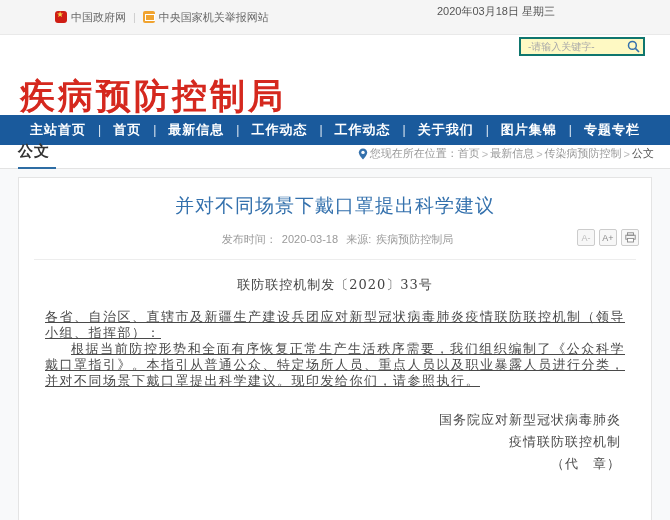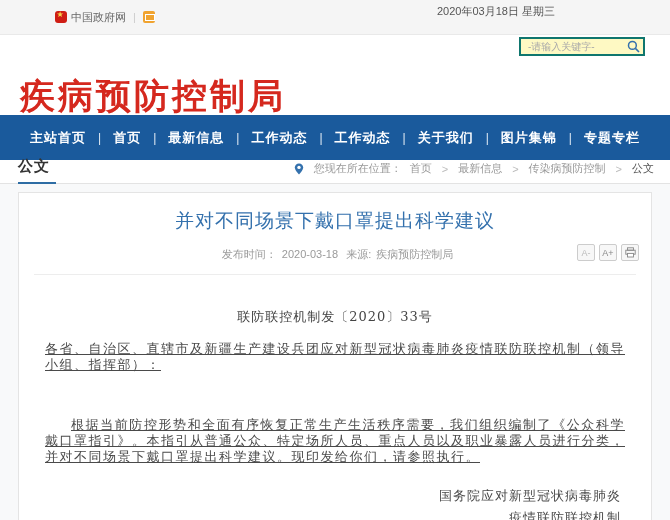--- a/index.html
+++ b/index.html
@@ -38,40 +38,40 @@
   .search-box input {
     flex:1; border:none; outline:none; font-size:10px; color:#666;
     padding:0 4px 0 7px; width:100px; background:transparent;
     font-family:"Liberation Sans","DejaVu Sans",sans-serif;
   }
   .search-box input::placeholder { color:#aaa; }
   .search-btn { border:none; background:transparent; cursor:pointer; padding:0 3px 0 0; display:flex; align-items:center; }
 
   
   .mainnav {
-    height:45px; background:#1a5a9c; display:flex; align-items:center;
+    height:30px; background:#1a5a9c; display:flex; align-items:center;
     justify-content:space-evenly; padding:0 18px;
   }
   .mainnav a {
     color:#fff; font-size:13px; font-weight:bold; text-decoration:none;
     letter-spacing:1px; cursor:pointer; white-space:nowrap;
   }
   .mainnav .nav-sep { color:#dfe9f3; font-size:12px; font-weight:normal; }
 
   
   .subheader {
     height:24px; background:#ffffff; border-bottom:1px solid #e3e3e3;
     display:flex; justify-content:space-between; align-items:flex-end;
     padding:0 16px 0 18px;
   }
   .section-title {
     font-size:15px; font-weight:bold; color:#333; letter-spacing:1px;
     padding:0 6px 6px 0; border-bottom:2px solid #2e6da4; margin-bottom:-1px;
   }
-  .breadcrumb { font-size:11px; color:#999; padding-bottom:7px; display:flex; align-items:center; gap:8px; }
+  .breadcrumb { font-size:11px; color:#999; padding-bottom:7px; display:flex; align-items:center; gap:0; }
   .breadcrumb a { color:#999; text-decoration:none; cursor:pointer; }
   .breadcrumb .crumb-sep { color:#bbb; margin:0 2px; }
   .breadcrumb .current { color:#555; }
   .pin { display:inline-block; margin-right:2px; }
 
   
   .content { background:#f8f9fa; padding:8px 18px 0 18px; height:382px; }
   .panel {
     background:#fff; border:1px solid #e4e4e4; min-height:420px;
     position:relative; padding-top:15px;
@@ -89,38 +89,39 @@
     justify-content:center; border-radius:2px; padding:0;
     font-family:"Liberation Sans","DejaVu Sans",sans-serif;
   }
   .tool-btn.dim { color:#bbb; }
   .divider { border-top:1px solid #ededed; margin:12px 15px 0 15px; }
 
   .doc-body {
     font-family:"DejaVu Serif","Liberation Serif",serif;
     color:#4a4a4a; font-size:13px;
   }
-  .doc-number { text-align:center; margin-top:33px; letter-spacing:1px; color:#444; }
+  .doc-number { text-align:center; margin-top:16px; letter-spacing:1px; color:#444; }
   .doc-body p.para {
     margin:0 26px; line-height:16px; letter-spacing:1.5px; text-align:justify;text-decoration:underline;
   }
   .doc-body p.first { margin-top:15px; }
-  .doc-body p.indent { text-indent:2em;margin-top:44px; }
+  .doc-body p.indent { text-indent:2em; }
   .signature { margin:20px 30px 0 0; text-align:right; line-height:22px; letter-spacing:1px; }
 </style>
 </head>
 <body>
 
 <div class="page">
 
   <div class="topbar">
     <span class="mini-icon emblem"></span>
     <a>中国政府网</a>
     <span class="sep">|</span>
     <span class="mini-icon mailbox"></span>
+    <a>中央国家机关举报网站</a>
     <span class="topbar-date">2020年03月18日 星期三</span>
   </div>
 
   <div class="banner">
     <div class="site-title">疾病预防控制局</div>
     <div class="search-box">
       <input type="text" placeholder="-请输入关键字-" style="">
       <button class="search-btn">
         <span style="display:flex;">
           <svg width="13" height="13" viewBox="0 0 13 13">

